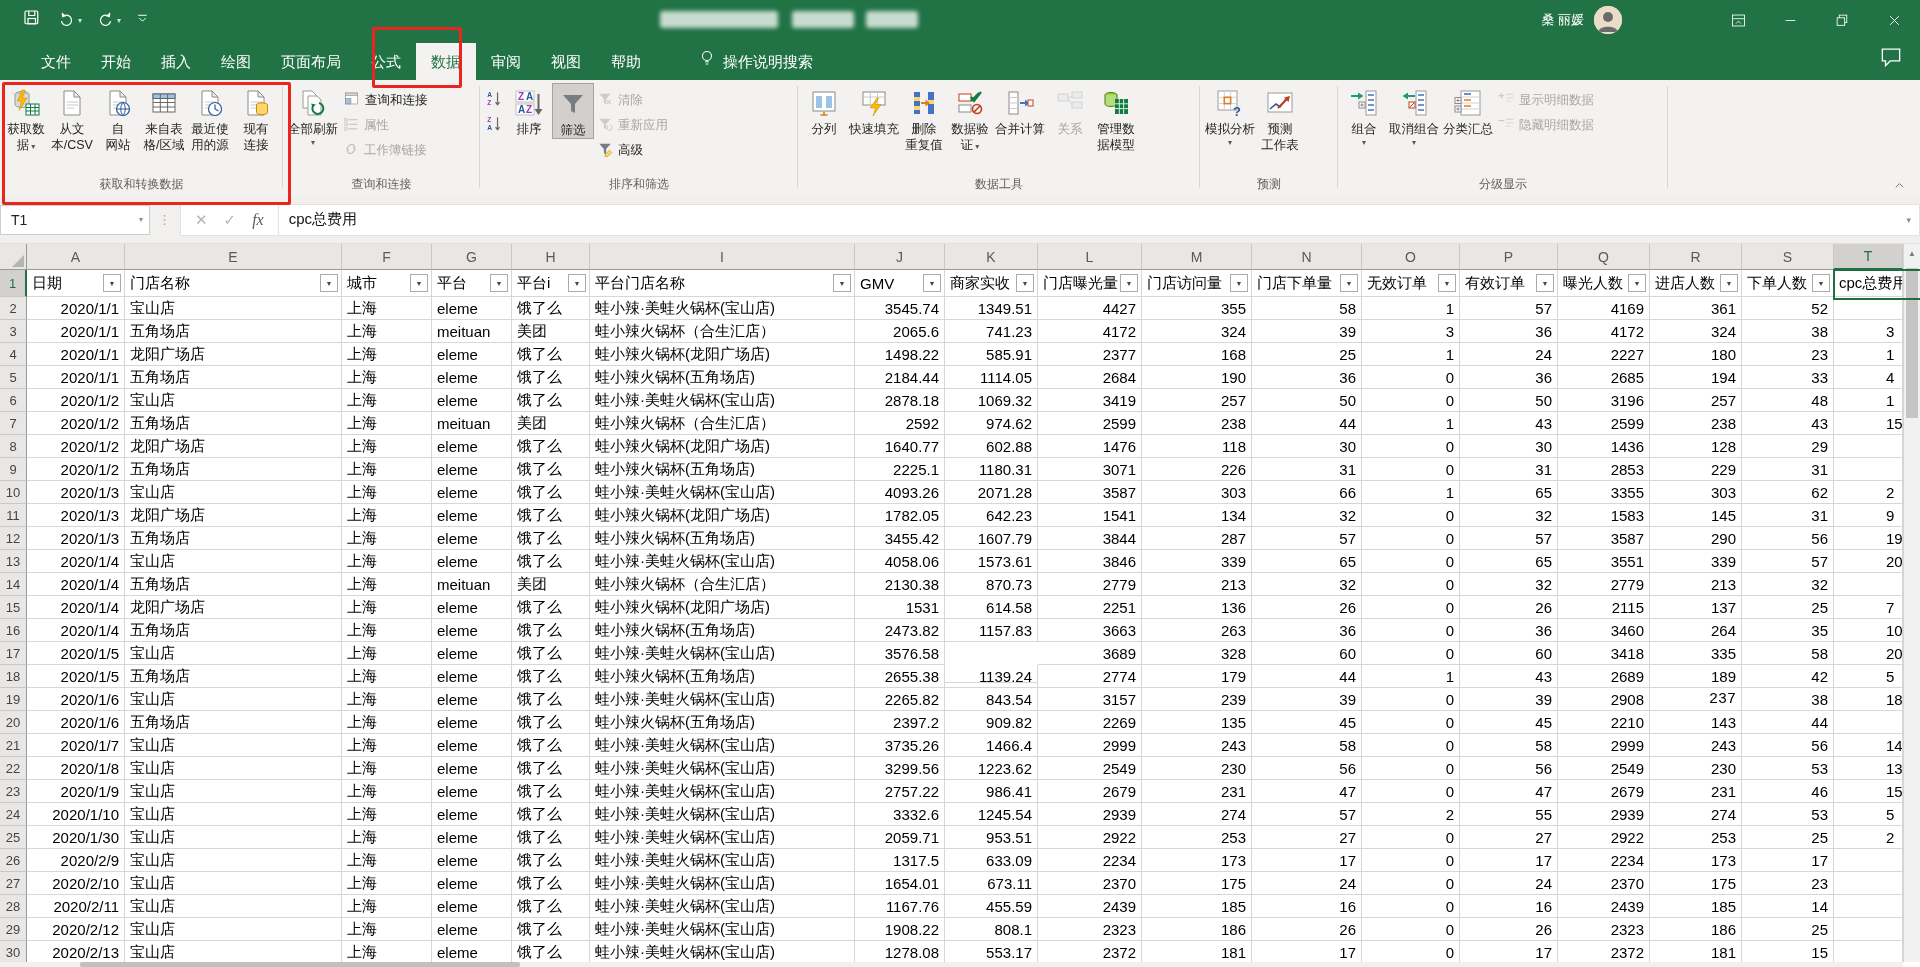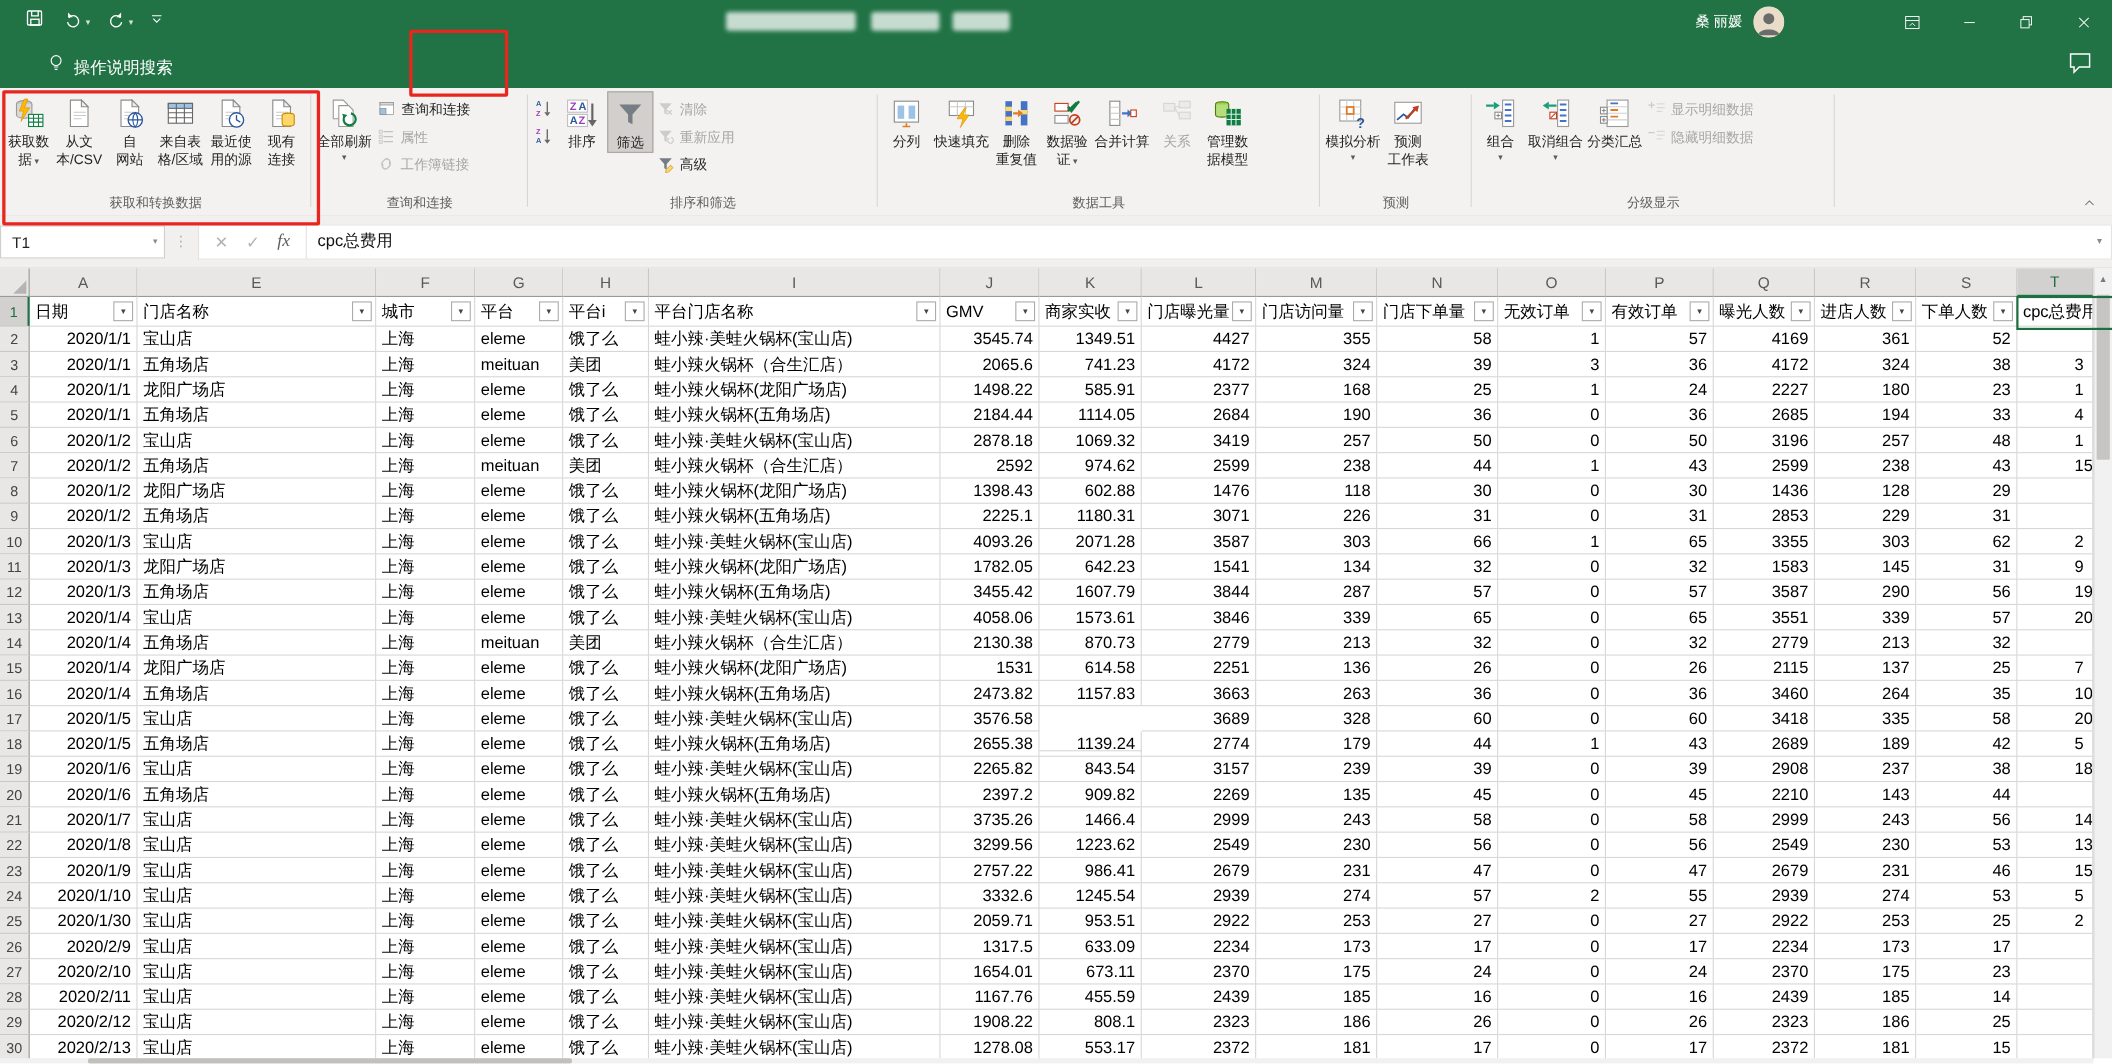--- a/index.html
+++ b/index.html
@@ -149,20 +149,32 @@
         </span>
       <span class="winbtn" id="ic-close">
           <svg width="15" height="15" viewBox="0 0 28 28" xmlns="http://www.w3.org/2000/svg">
             <path d="M6 6l16 16M22 6L6 22" stroke="#fff" stroke-width="1.7"></path>
           </svg>
         </span>
     </div>
   </div>
 
   <div class="tabrow">
+    <div class="tabs" id="tabs">
+        <div class="tab">文件</div>
+        <div class="tab">开始</div>
+        <div class="tab">插入</div>
+        <div class="tab">绘图</div>
+        <div class="tab">页面布局</div>
+        <div class="tab">公式</div>
+        <div class="tab selected">数据</div>
+        <div class="tab">审阅</div>
+        <div class="tab">视图</div>
+        <div class="tab">帮助</div>
+      </div>
     <div class="tellme">
       <span id="ic-bulb"><svg width="18" height="18" viewBox="0 0 28 28" xmlns="http://www.w3.org/2000/svg">
             <circle cx="14" cy="11" r="7" fill="none" stroke="#fff" stroke-width="1.6"></circle>
             <path d="M11 20h6M12 23.5h4" stroke="#fff" stroke-width="1.6"></path>
           </svg></span>
       <span>操作说明搜索</span>
     </div>
     <span class="bubble-ic" id="ic-bubble"><svg width="22" height="22" viewBox="0 0 28 28" xmlns="http://www.w3.org/2000/svg">
           <path d="M3 4h22v15H13l-6 6v-6H3z" fill="none" stroke="#fff" stroke-width="1.7"></path>
         </svg></span>
@@ -780,21 +792,21 @@
         <div class="cell tcell" style="width: 69px;">15</div>
       </div>
       <div class="drow">
         <div class="gut" style="width: 27px;">8</div>
         <div class="cell r" style="width: 98px;">2020/1/2</div>
         <div class="cell" style="width: 217px;">龙阳广场店</div>
         <div class="cell" style="width: 90px;">上海</div>
         <div class="cell" style="width: 80px;">eleme</div>
         <div class="cell" style="width: 78px;">饿了么</div>
         <div class="cell" style="width: 265px;">蛙小辣火锅杯(龙阳广场店)</div>
-        <div class="cell r" style="width: 90px;">1398.43</div>
+        <div class="cell r" style="width: 90px;">1640.77</div>
         <div class="cell r" style="width: 93px;">602.88</div>
         <div class="cell r" style="width: 104px;">1476</div>
         <div class="cell r" style="width: 110px;">118</div>
         <div class="cell r" style="width: 110px;">30</div>
         <div class="cell r" style="width: 98px;">0</div>
         <div class="cell r" style="width: 98px;">30</div>
         <div class="cell r" style="width: 92px;">1436</div>
         <div class="cell r" style="width: 92px;">128</div>
         <div class="cell r" style="width: 92px;">29</div>
         <div class="cell tcell" style="width: 69px;"></div>
@@ -1008,21 +1020,21 @@
         <div class="cell" style="width: 78px;">饿了么</div>
         <div class="cell" style="width: 265px;">蛙小辣·美蛙火锅杯(宝山店)</div>
         <div class="cell r" style="width: 90px;">2265.82</div>
         <div class="cell r" style="width: 93px;">843.54</div>
         <div class="cell r" style="width: 104px;">3157</div>
         <div class="cell r" style="width: 110px;">239</div>
         <div class="cell r" style="width: 110px;">39</div>
         <div class="cell r" style="width: 98px;">0</div>
         <div class="cell r" style="width: 98px;">39</div>
         <div class="cell r" style="width: 92px;">2908</div>
-        <div class="cell r" style="width: 92px;">237</div>
+        <div class="cell r" style="width: 92px; font-family: Liberation Mono, monospace;">237</div>
         <div class="cell r" style="width: 92px;">38</div>
         <div class="cell tcell" style="width: 69px;">18</div>
       </div>
       <div class="drow">
         <div class="gut" style="width: 27px;">20</div>
         <div class="cell r" style="width: 98px;">2020/1/6</div>
         <div class="cell" style="width: 217px;">五角场店</div>
         <div class="cell" style="width: 90px;">上海</div>
         <div class="cell" style="width: 80px;">eleme</div>
         <div class="cell" style="width: 78px;">饿了么</div>

